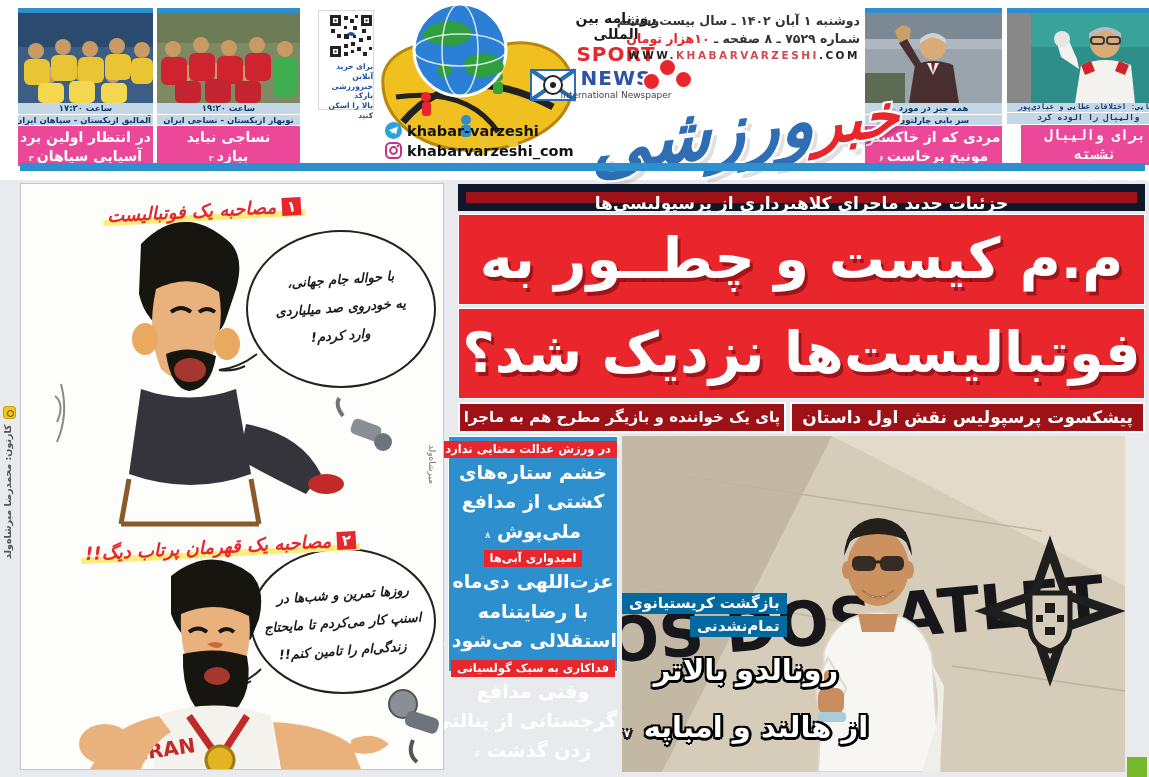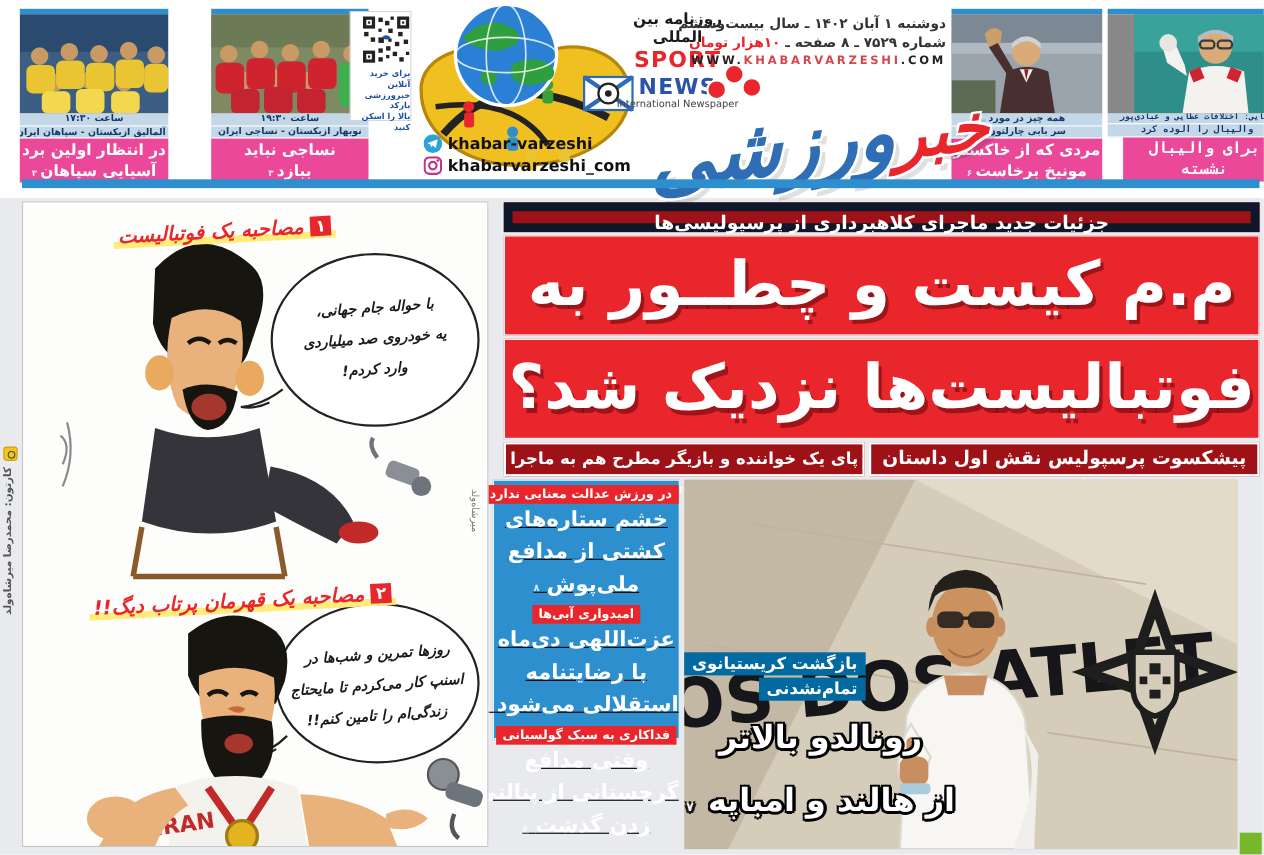--- a/index.html
+++ b/index.html
@@ -30,21 +30,21 @@
   .dot{position:absolute;width:15px;height:15px;border-radius:50%;background:#e8262c;border:2px solid #fff;}
   
   .kicker{left:458px;top:184px;width:687px;height:27px;background:#9e1217;border:8px solid #0f172a;
           color:#fff;font-weight:bold;font-size:17px;text-align:center;line-height:23px;box-sizing:border-box;}
   .bighead{left:458px;width:687px;height:91px;background:#e8262c;border:1px solid #fff;box-sizing:border-box;
            color:#fff;font-weight:bold;font-size:56px;text-align:center;line-height:88px;white-space:nowrap;
            text-shadow:3px 4px 0 rgba(70,0,0,.45);}
   .strip{top:402px;height:31px;background:#9e1217;border:2px solid #fff;box-sizing:border-box;
          color:#fff;font-weight:bold;text-align:center;}
   
-  .sidebar{left:448px;top:436px;width:170px;height:236px;background:#2e8fce;border:1px solid #fff;box-sizing:border-box;text-align:center;text-decoration:underline;}
+  .sidebar{left:448px;top:436px;width:170px;height:236px;background:#2e8fce;border:1px solid #fff;box-sizing:border-box;text-align:center;}
   .stag{display:inline-block;background:#e8262c;color:#fff;font-weight:bold;font-size:11.5px;padding:1px 6px 2px;margin-top:4px;white-space:nowrap;}
   .sline{color:#fff;font-weight:bold;font-size:19px;line-height:1.55;white-space:nowrap;letter-spacing:-0.3px;}
   .sref{font-size:9px;opacity:.8;}
   
   .rwrap{left:622px;top:436px;width:503px;height:336px;overflow:hidden;background:#d3c9b8;}
   .rtagbox{left:622px;top:593px;}
   .rtag{display:block;background:#0369a1;color:#fff;font-weight:bold;font-size:15px;padding:1px 7px 2px;width:max-content;margin-bottom:2px;}
   .rhead{left:620px;top:642px;width:252px;text-align:center;color:#fff;font-weight:bold;font-size:29px;line-height:1.95;white-space:nowrap;
          text-shadow:2px 2px 0 #000,-2px -2px 0 #000,2px -2px 0 #000,-2px 2px 0 #000,0 3px 0 #000,3px 0 0 #000;}
   .greensq{left:1127px;top:757px;width:20px;height:20px;background:#76b82a;}
@@ -103,21 +103,21 @@
       <div>آلمالیق ازبکستان - سپاهان ایران</div>
     </div>
     <div style="height:38px;">
         <div class="phead">
       <div>در انتظار اولین برد</div>
       <div><span>آسیایی سپاهان</span><span class="pref">۳</span></div>
     </div>
       </div>
   </div>
 
-  <div class="abs pcard" style="left:157px;width:143px;margin-left:35px;">
+  <div class="abs pcard" style="left:157px;width:143px;">
     <div class="pbar"></div>
     <div class="pimg">
       <svg width="143" height="90" viewBox="0 0 143 90">
         <rect width="143" height="90" fill="#7d8a63"></rect>
         <rect width="143" height="30" fill="#6c7a55"></rect>
         <g fill="#c99a63">
           <circle cx="16" cy="36" r="8"></circle>
             <circle cx="44" cy="32" r="8"></circle>
             <circle cx="72" cy="35" r="8"></circle>
             <circle cx="100" cy="32" r="8"></circle>

